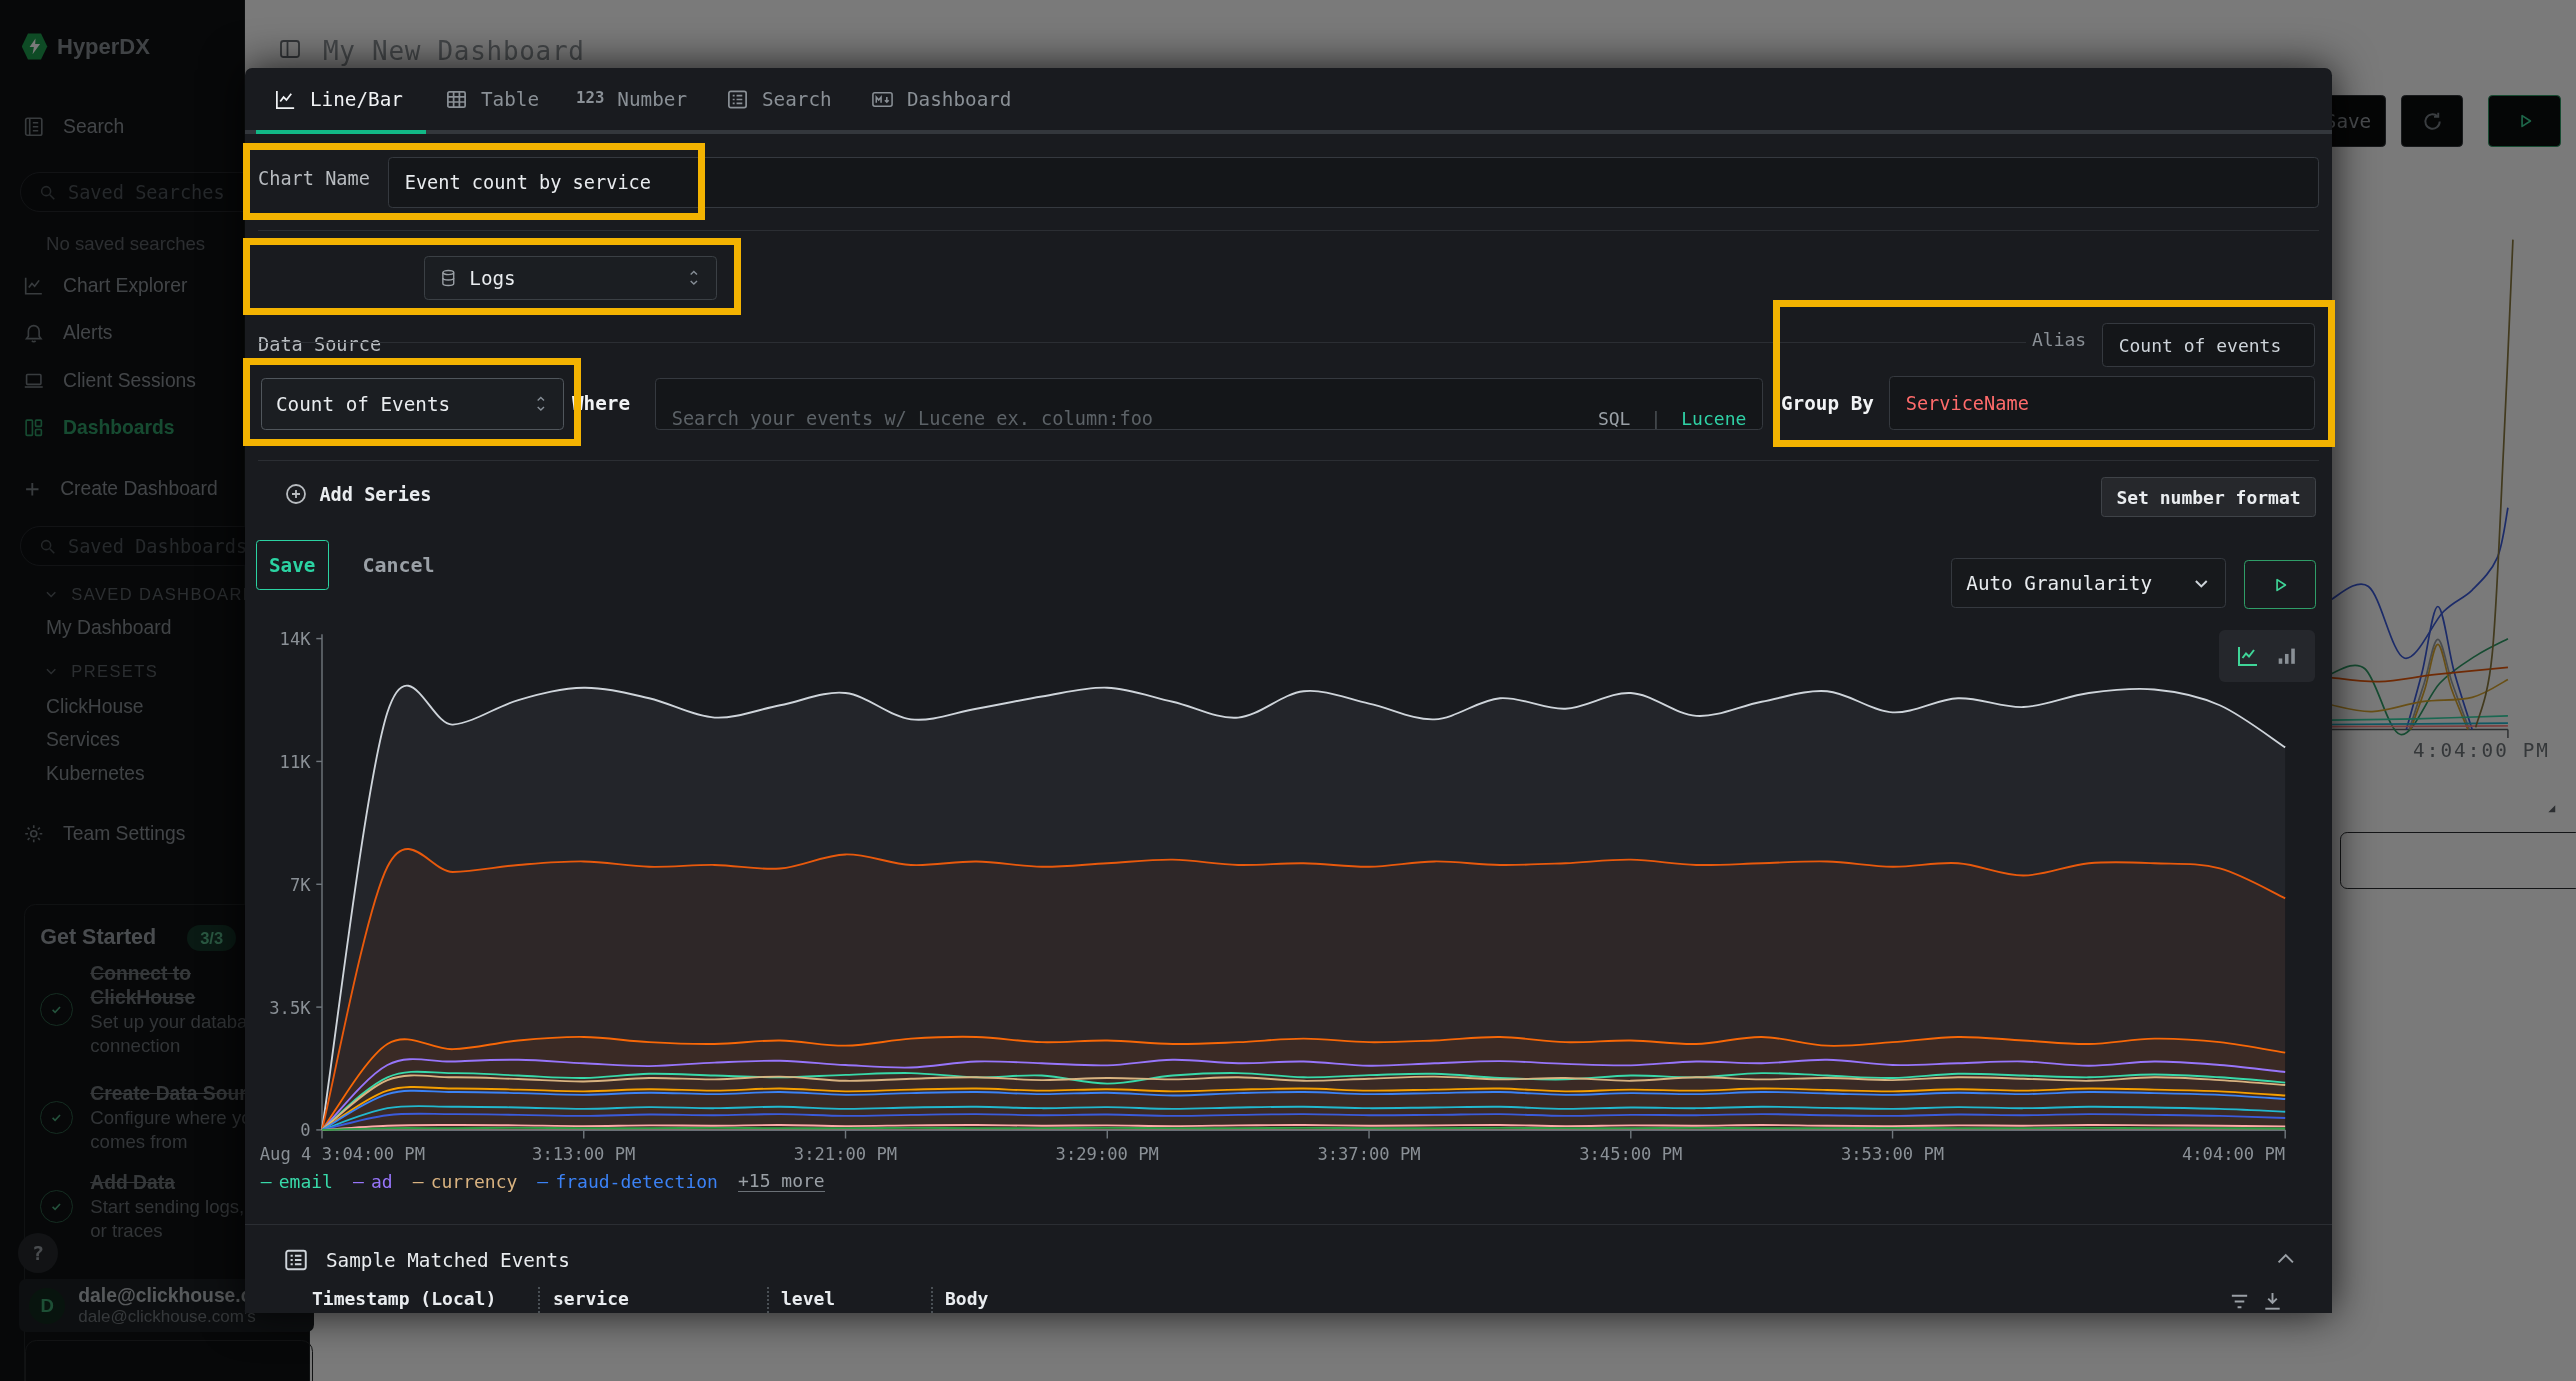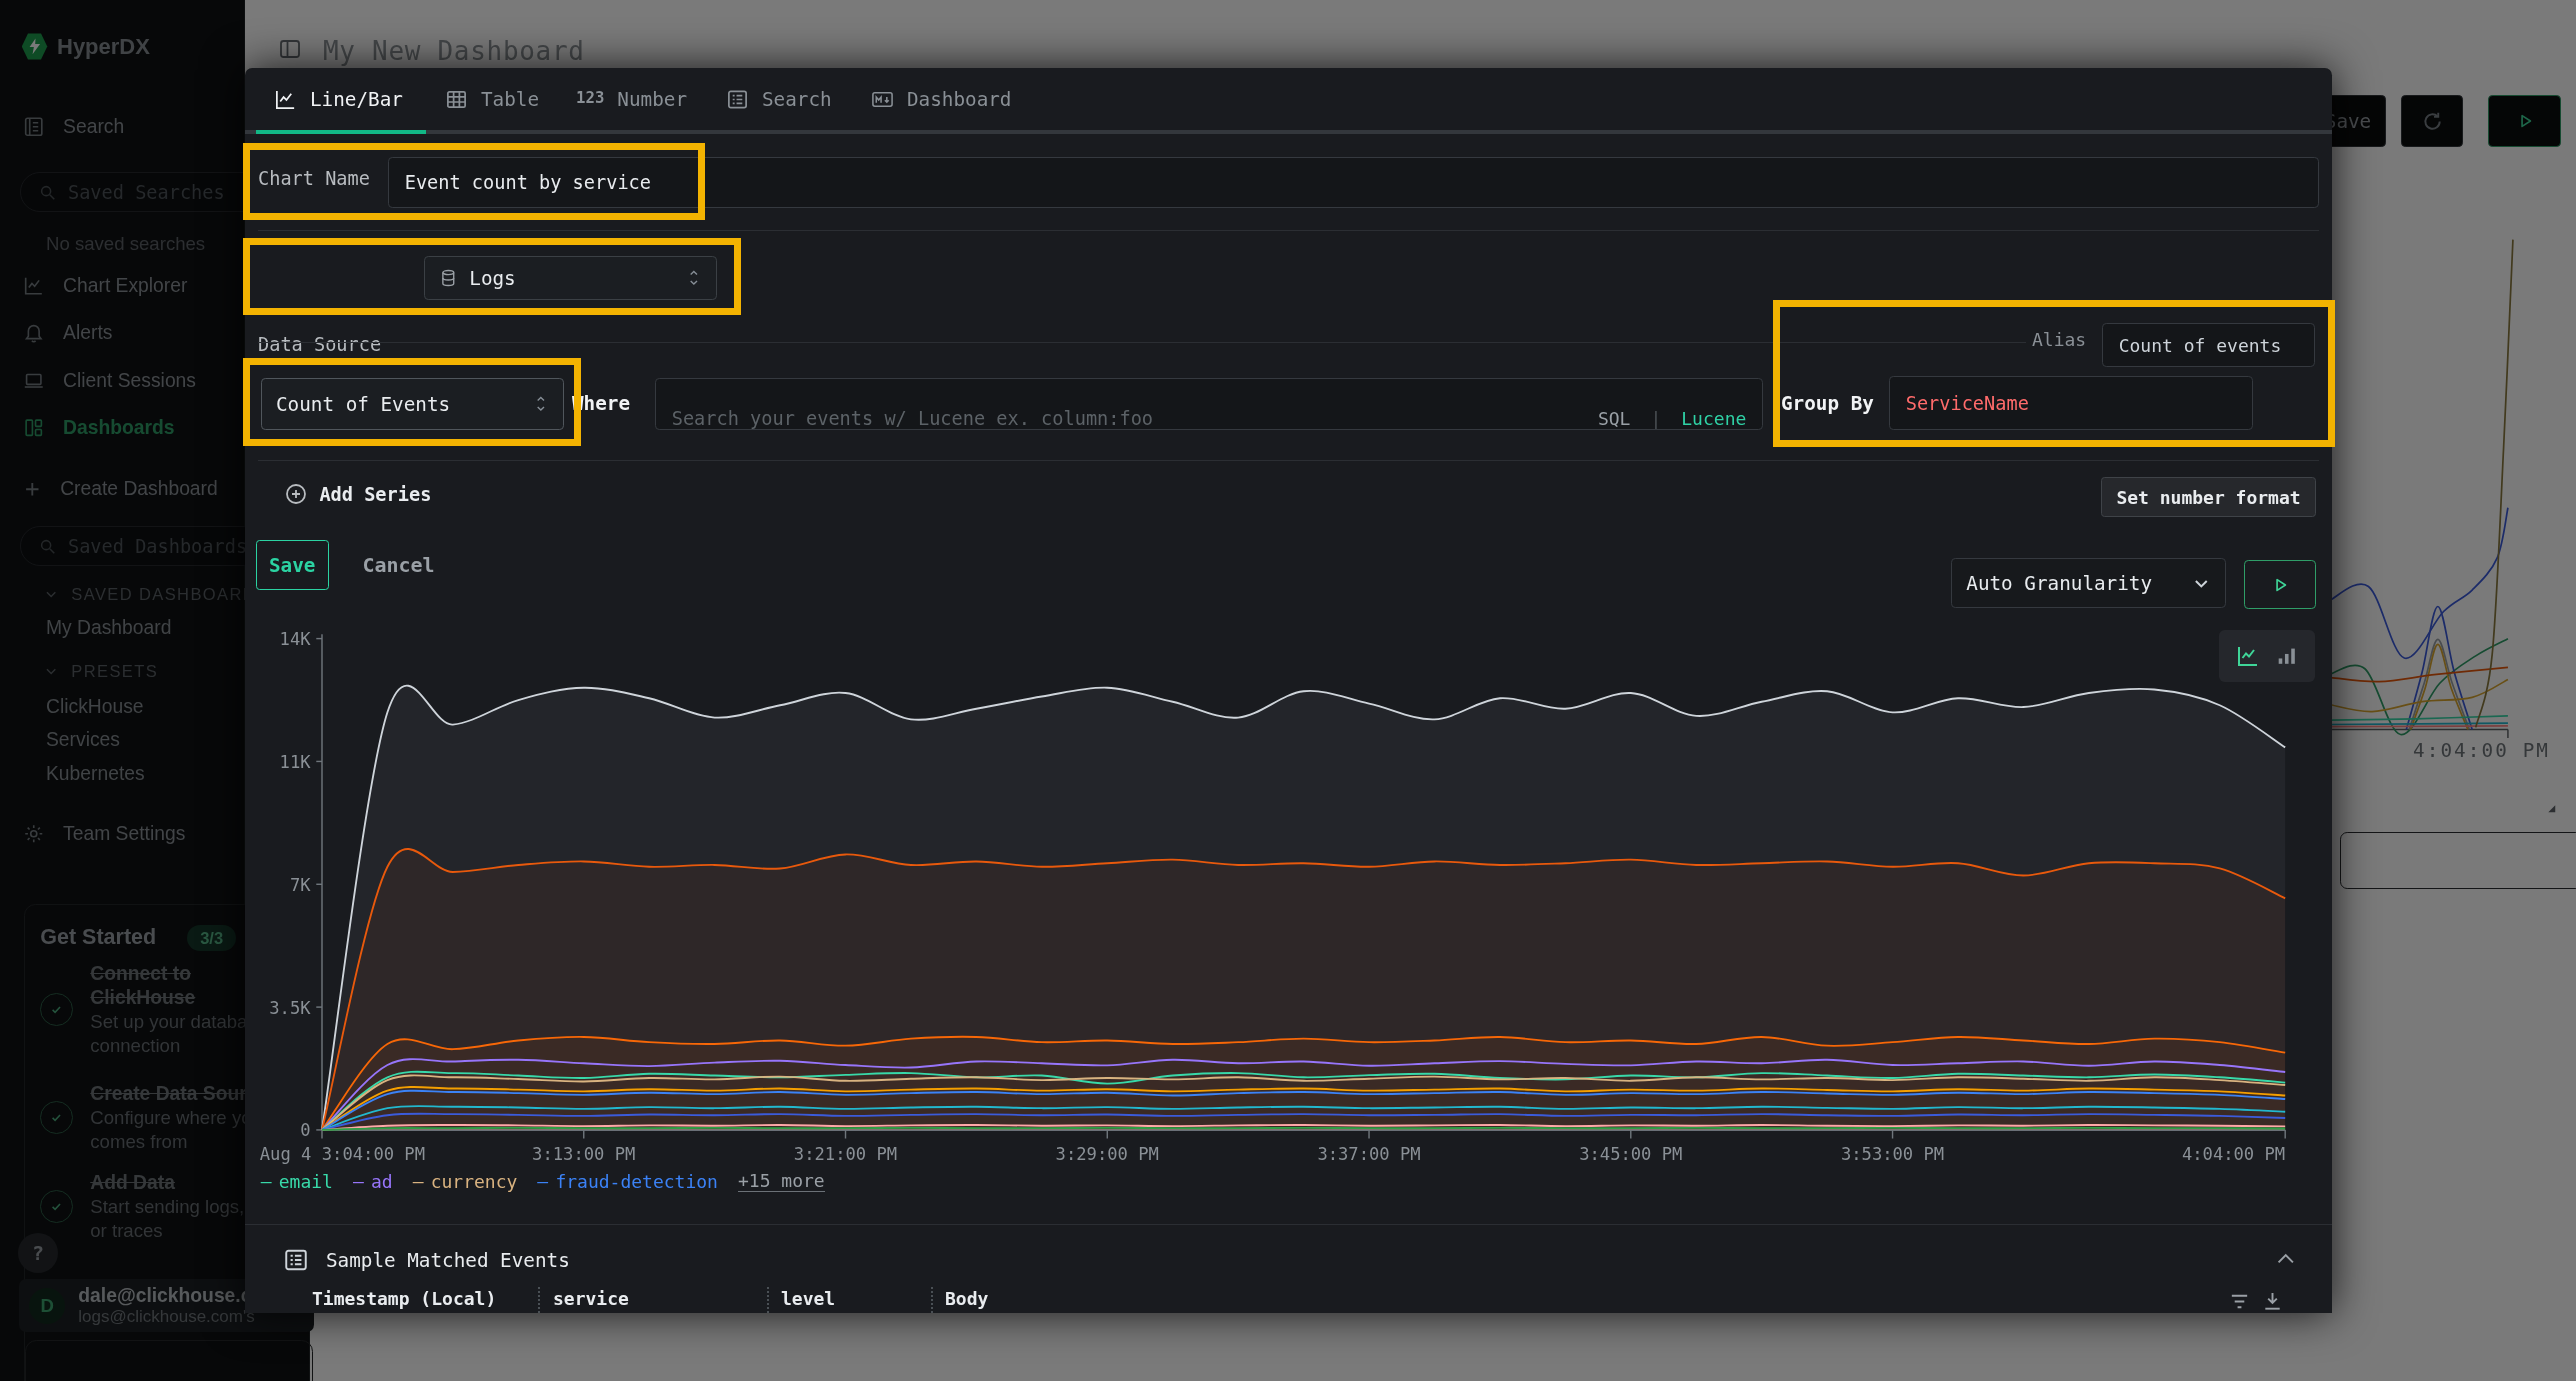--- a/index.html
+++ b/index.html
@@ -237,21 +237,21 @@
 
     <div class="abs" style="left:18px;top:1233px;width:40px;height:40px;border-radius:50%;background:#26292d;
          color:#9aa0a6;font-size:20px;font-weight:bold;display:flex;align-items:center;justify-content:center;z-index:2">?</div>
 
     <div class="abs sans" style="left:19.3px;top:1279px;width:295px;height:53px;background:#1d2124;border-radius:7.2px;
          display:flex;align-items:center;gap:13px;padding:0 10px;z-index:1">
       <div style="width:36px;height:36px;border-radius:50%;background:#122b1e;color:#3ea56f;font-weight:bold;
            font-size:18.6px;display:flex;align-items:center;justify-content:center;flex:none">D</div>
       <div style="min-width:0">
         <div style="font-size:19.3px;font-weight:bold;color:#b6bcc1;white-space:nowrap">dale@clickhouse.c</div>
-        <div style="font-size:17px;color:#70767b;white-space:nowrap">logs@clickhouse.com's</div>
+        <div style="font-size:17px;color:#70767b;white-space:nowrap">dale@clickhouse.com's</div>
       </div>
     </div>
     <div class="abs" style="left:25px;top:1340px;width:288px;height:100px;border:1.4px solid #26292b;border-radius:11.4px"></div>
   </aside>
 
   <header>
     <span class="abs" style="left:278px;top:37px;width:24px;height:23px;color:#6a7075">
       <svg viewBox="0 0 24 24" fill="none" stroke="currentColor" stroke-width="1.8">
           <rect x="3" y="4" width="18" height="16" rx="2.5"></rect>
           <path d="M9.5 4v16"></path>
@@ -380,21 +380,21 @@
     <div class="abs blabel" style="left:327px;top:324px">Where</div>
     <div class="abs minput" style="left:410px;top:310px;width:1108px;height:52px;display:flex;align-items:flex-end">
       <span style="color:#5c6267;font-size:18.6px;white-space:nowrap;overflow:hidden">Search your events w/ Lucene ex. column:foo</span>
       <span style="margin-left:auto;display:flex;gap:20px;font-size:18px;flex:none">
         <span style="color:#9aa0a6">SQL</span>
         <span style="color:#4a4f54">|</span>
         <span style="color:#2fd1a5">Lucene</span>
       </span>
     </div>
     <div class="abs blabel" style="left:1536px;top:324px">Group By</div>
-    <input class="abs minput" style="left: 1644px; top: 308px; width: 364px; height: 54px; color: rgb(255, 107, 107);" value="ServiceName">
+    <input class="abs minput" style="left: 1644px; top: 308px; width: 426px; height: 54px; color: rgb(255, 107, 107);" value="ServiceName">
 
     <div class="hr" style="left:13px;top:392px;width:2061px"></div>
 
     <div class="abs" style="left:39px;top:414px;display:flex;align-items:center;gap:11.4px;cursor:pointer">
       <svg width="24" height="24" viewBox="0 0 24 24" fill="none" stroke="#b8bcc0" stroke-width="1.8">
         <circle cx="12" cy="12" r="9"></circle>
           <path d="M12 8v8M8 12h8"></path>
       </svg>
       <span style="color:#e9ecef;font-weight:bold;font-size:18.6px">Add Series</span>
     </div>

